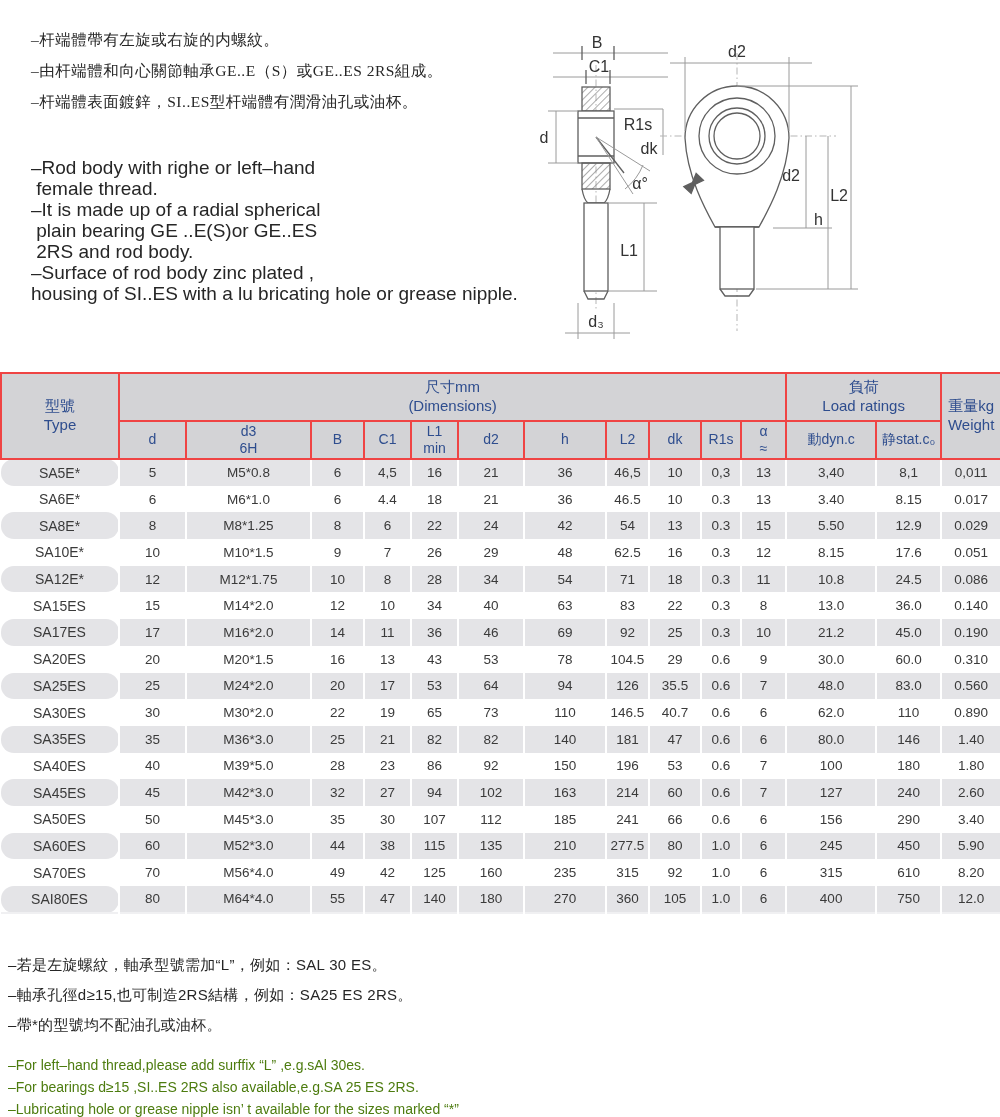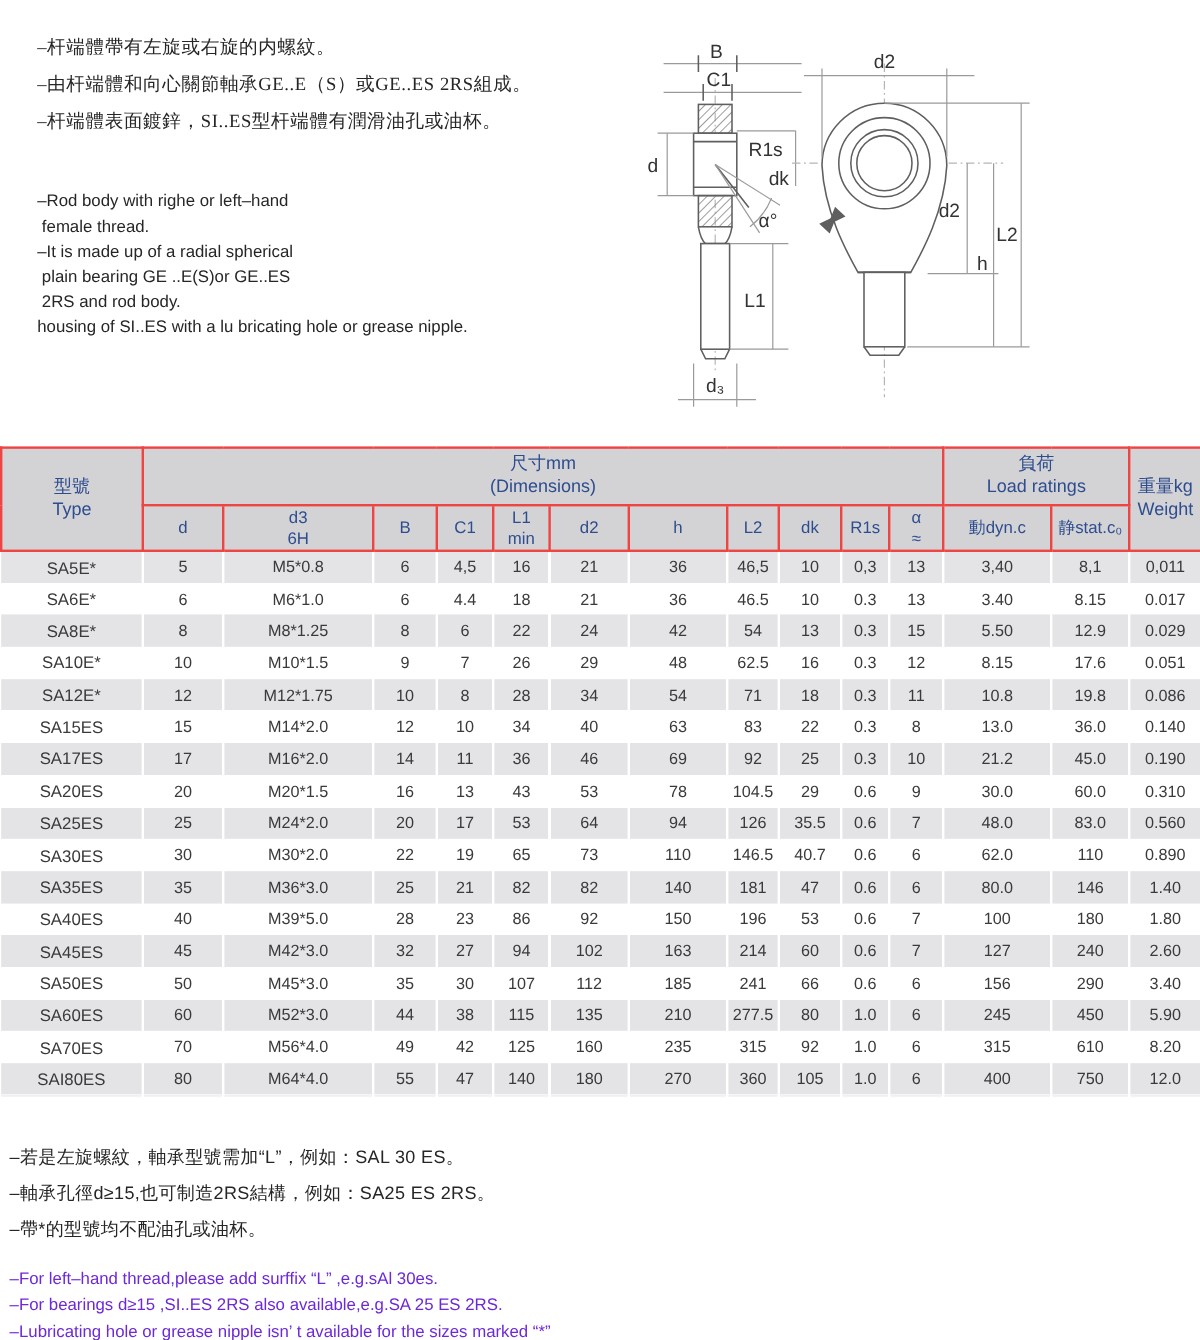--- a/index.html
+++ b/index.html
@@ -16,21 +16,21 @@
     width:1000px;height:1117px;
     position:relative;
     background:#ffffff;
     font-family:"Liberation Sans", sans-serif;
     color:var(--text);
     overflow:hidden;
   }
   
   .intro-zh{position:absolute;left:31px;top:24px;font-size:15.5px;color:#262626;font-family:Liberation Serif, serif;}
   .intro-zh .line{white-space:pre;height:31px;line-height:31px;letter-spacing:0.5px;}
-  .intro-en{position:absolute;left:31px;top:157px;font-size:14px;color:#262626;}
+  .intro-en{position:absolute;left:31px;top:157px;font-size:19px;color:#262626;}
   .intro-en .line{white-space:pre;height:21px;line-height:21px;}
   
   .diagram{position:absolute;left:520px;top:8px;width:480px;height:340px;}
   .diagram text{font-family:"Liberation Sans", sans-serif;font-size:16px;fill:#333;}
   
   table.spec{
     position:absolute;left:0;top:372px;width:1000px;
     border-collapse:collapse;table-layout:fixed;
   }
   table.spec th{
@@ -47,44 +47,45 @@
   table.spec th.span2{font-size:15px;}
   table.spec td{
     text-align:center;
     font-size:13.5px;
     height:26.7px;
     padding:0;
     border-right:2px solid #ffffff;
     color:var(--text);
     overflow:hidden;
   }
-  table.spec td:first-child{font-size:14px;}
+  table.spec td:first-child{font-size:14px;border-radius:13px;}
   table.spec tr.stripe td{background:var(--stripe);}
   table.spec tbody{border-bottom:2px solid #f0f0f2;}
   
   .notes{position:absolute;left:8px;top:950px;}
   .notes-zh .line{white-space:pre;height:30px;line-height:30px;font-size:15px;color:#262626;letter-spacing:0.3px;}
   .notes-en{margin-top:14px;}
-  .notes-en .line{white-space:pre;height:22px;line-height:22px;font-size:14px;color:#6d28d9;}
+  .notes-en .line{white-space:pre;height:22px;line-height:22px;font-size:14px;color:#4d7c0f;}
 </style>
 </head>
 <body>
 
 <div class="intro-zh">
   <div class="line">–杆端體帶有左旋或右旋的内螺紋。</div>
   <div class="line">–由杆端體和向心關節軸承GE..E（S）或GE..ES 2RS組成。</div>
   <div class="line">–杆端體表面鍍鋅，SI..ES型杆端體有潤滑油孔或油杯。</div>
 </div>
 
 <div class="intro-en">
   <div class="line">–Rod body with righe or left–hand</div>
   <div class="line"> female thread.</div>
   <div class="line">–It is made up of a radial spherical</div>
   <div class="line"> plain bearing GE ..E(S)or GE..ES</div>
   <div class="line"> 2RS and rod body.</div>
+  <div class="line">–Surface of rod body zinc plated ,</div>
   <div class="line">housing of SI..ES with a lu bricating hole or grease nipple.</div>
 </div>
 
 <svg class="diagram" viewBox="0 0 480 330">
   <defs>
     <pattern id="hatch" width="5" height="5" patternUnits="userSpaceOnUse" patternTransform="rotate(45)">
       <line x1="0" y1="0" x2="0" y2="5" stroke="#8a8a8a" stroke-width="1.4"></line>
     </pattern>
   </defs>
 
@@ -306,21 +307,21 @@
         <td>10</td>
         <td>8</td>
         <td>28</td>
         <td>34</td>
         <td>54</td>
         <td>71</td>
         <td>18</td>
         <td>0.3</td>
         <td>11</td>
         <td>10.8</td>
-        <td>19.8</td>
+        <td>24.5</td>
         <td>0.086</td>
       </tr>
       <tr>
         <td>SA15ES</td>
         <td>15</td>
         <td>M14*2.0</td>
         <td>12</td>
         <td>10</td>
         <td>34</td>
         <td>40</td>

